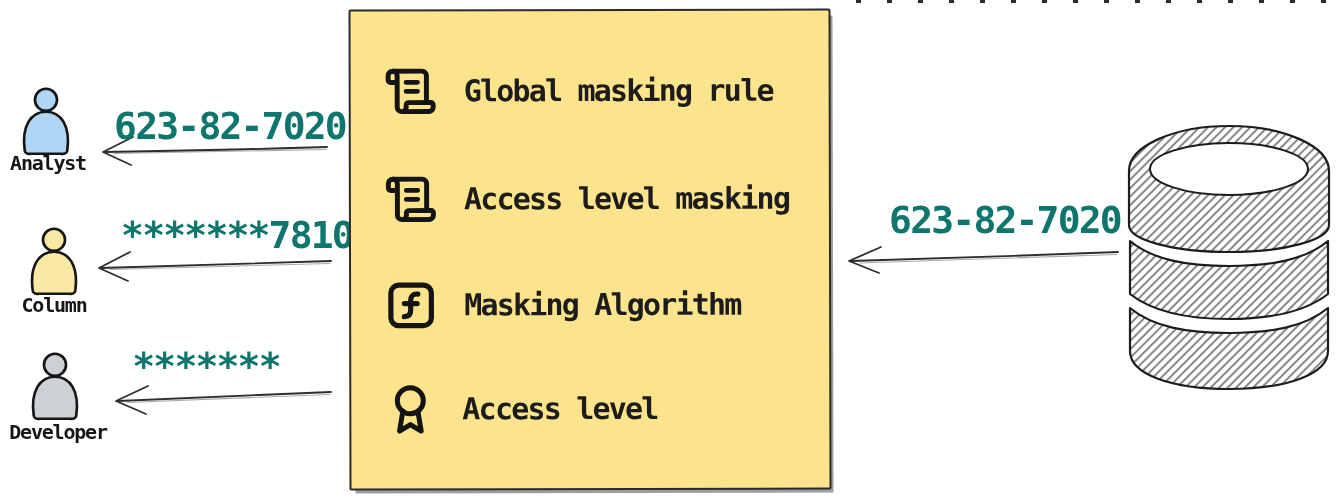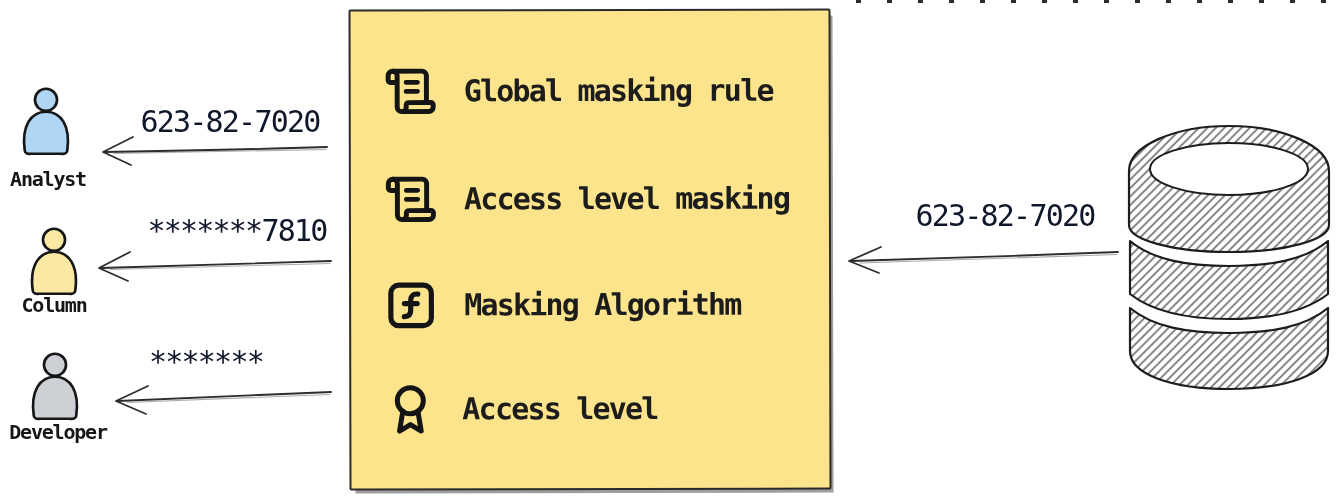--- a/index.html
+++ b/index.html
@@ -7,24 +7,24 @@
     position:relative;
     width:1340px;height:504px;
     background:#ffffff;
     overflow:hidden;
     font-family:"DejaVu Sans Mono","Liberation Mono",monospace;
     color:#1a1a1a;
   }
   .layer{position:absolute;left:0;top:0;pointer-events:none;}
   .mask-label{
     position:absolute;
-    font-size:30px;font-weight:normal;letter-spacing:-1.8px;
+    font-size:38px;font-weight:bold;letter-spacing:-1.8px;
     line-height:1;white-space:nowrap;
     transform:translateX(-50%);
-    color:#0f172a;
+    color:#0f766e;
   }
   .persona{position:absolute;left:0;top:0;}
   .persona-icon{position:absolute;}
   .persona-label{
     position:absolute;transform:translateX(-50%);
     font-size:20px;font-weight:bold;letter-spacing:-1.2px;line-height:1.1;
     white-space:nowrap;color:#161616;
   }
   .masking-box{
     position:absolute;left:349px;top:9px;width:478px;height:477px;
@@ -79,21 +79,21 @@
   <div class="mask-label" style="left:230px;top:107px;">623-82-7020</div>
   <div class="mask-label" style="left:237px;top:216px;">*******7810</div>
   <div class="mask-label" style="left:206px;top:347px;">*******</div>
   <div class="mask-label" style="left:1005px;top:201px;">623-82-7020</div>
 
   <div class="persona">
     <svg class="persona-icon" style="left:16px;top:87px;" width="60" height="69" viewBox="0 0 66 78">
       <circle cx="33" cy="14.5" r="12.5" stroke="#161616" stroke-width="3" fill="#B0D6F5"></circle>
       <path d="M 9 72 C 5 44 16 28 33 28 C 50 28 61 44 57 72 C 56.5 75.5 53 76 50 75.5 L 16 75.5 C 13 76 9.5 75.5 9 72 Z" stroke="#161616" stroke-width="3" stroke-linejoin="round" fill="#B0D6F5"></path>
     </svg>
-    <div class="persona-label" style="left:48px;top:168px;">Analyst</div>
+    <div class="persona-label" style="left:48px;top:152px;">Analyst</div>
   </div>
 
   <div class="persona">
     <svg class="persona-icon" style="left:24px;top:227px;" width="60" height="69" viewBox="0 0 66 78">
       <circle cx="33" cy="14.5" r="12.5" stroke="#161616" stroke-width="3" fill="#FBE8A2"></circle>
       <path d="M 9 72 C 5 44 16 28 33 28 C 50 28 61 44 57 72 C 56.5 75.5 53 76 50 75.5 L 16 75.5 C 13 76 9.5 75.5 9 72 Z" stroke="#161616" stroke-width="3" stroke-linejoin="round" fill="#FBE8A2"></path>
     </svg>
     <div class="persona-label" style="left:54px;top:294px;">Column</div>
   </div>
 

